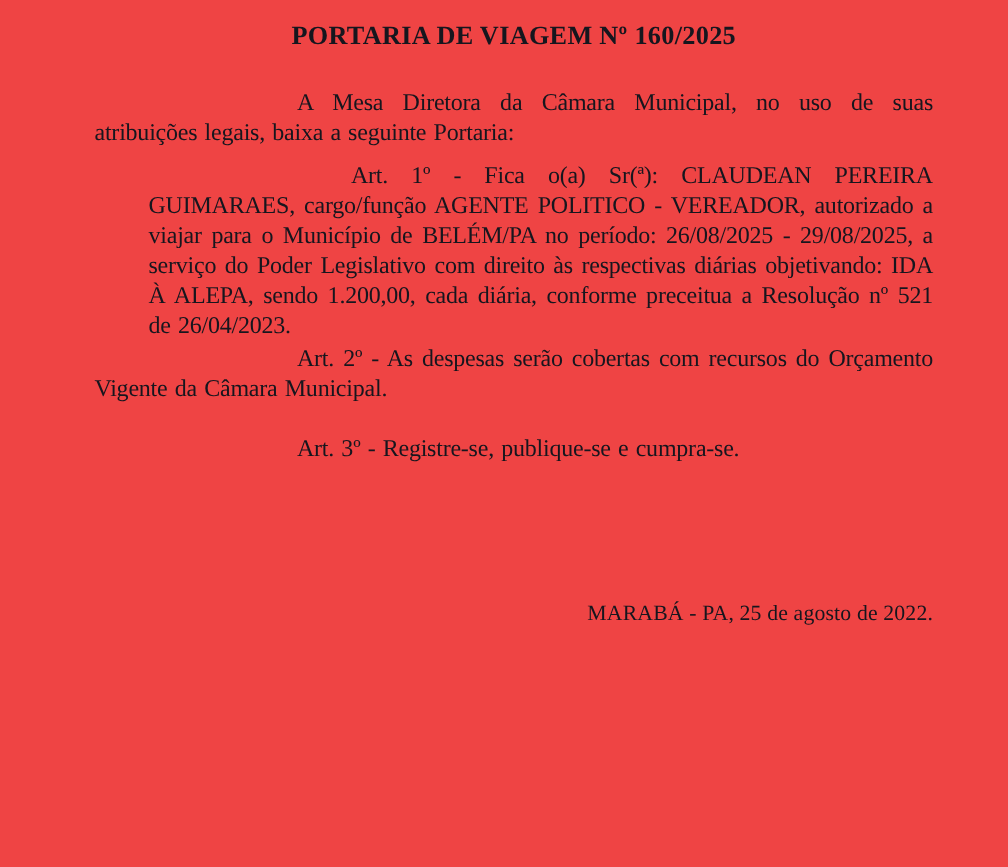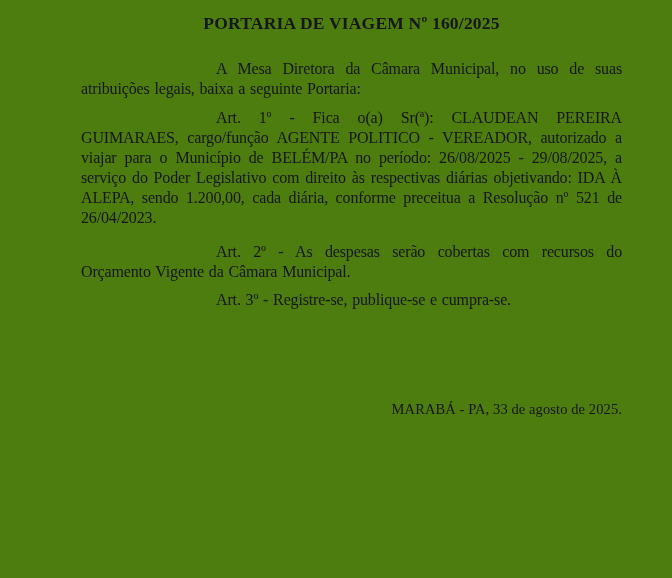--- a/index.html
+++ b/index.html
@@ -5,24 +5,24 @@
   html, body {
     margin: 0;
     padding: 0;
     background: #ffffff;
   }
   .page {
     position: relative;
     width: 672px;
     height: 578px;
     box-sizing: border-box;
-    background: #4d7c0f;
+    background: #ef4444;
     color: #16161e;
     font-family: "Liberation Serif", "DejaVu Serif", serif;
-    padding: 12px 50px 0 81px;
+    padding: 12px 50px 0 63px;
     overflow: hidden;
   }
   .title {
     margin: 0;
     font-size: 17.5px;
     font-weight: 700;
     text-align: center;
     letter-spacing: 0.2px;
     line-height: 22px;
   }
@@ -39,23 +39,23 @@
     margin: 0;
     font-size: 16px;
     line-height: 20px;
     text-align: justify;
     text-align-last: left;
     text-indent: 135px;
     letter-spacing: -0.15px;
     word-spacing: 1px;
   }
   .preamble  { margin-top: 25px; }
-  .article-1 { margin-top: 9px; }
-  .article-2 { margin-top: 14px; }
-  .article-3 { margin-top: 8px; }
+  .article-1 { margin-top: 9px; margin-left: 36px; }
+  .article-2 { margin-top: 2px; }
+  .article-3 { margin-top: 20px; }
   .dateline {
     margin-top: 89px;
     font-size: 14.5px;
     line-height: 20px;
     text-align: right;
     letter-spacing: 0.1px;
   }
 </style>
 </head>
 <body>
@@ -66,15 +66,15 @@
 
 
   <p class="para preamble">A Mesa Diretora da Câmara Municipal, no uso de suas atribuições legais, baixa a seguinte Portaria:</p>
 
   <p class="para article-1">Art. 1º - Fica o(a) Sr(ª): CLAUDEAN PEREIRA GUIMARAES, cargo/função AGENTE POLITICO - VEREADOR, autorizado a viajar para o Município de BELÉM/PA no período: 26/08/2025 - 29/08/2025, a serviço do Poder Legislativo com direito às respectivas diárias objetivando: IDA À ALEPA, sendo 1.200,00, cada diária, conforme preceitua a Resolução nº 521 de 26/04/2023.</p>
 
   <p class="para article-2">Art. 2º - As despesas serão cobertas com recursos do Orçamento Vigente da Câmara Municipal.</p>
 
   <p class="para article-3">Art. 3º - Registre-se, publique-se e cumpra-se.</p>
 
-  <div class="dateline">MARABÁ - PA, 33 de agosto de 2025.</div>
+  <div class="dateline">MARABÁ - PA, 25 de agosto de 2022.</div>
 
 </div>
 
 </body></html>

